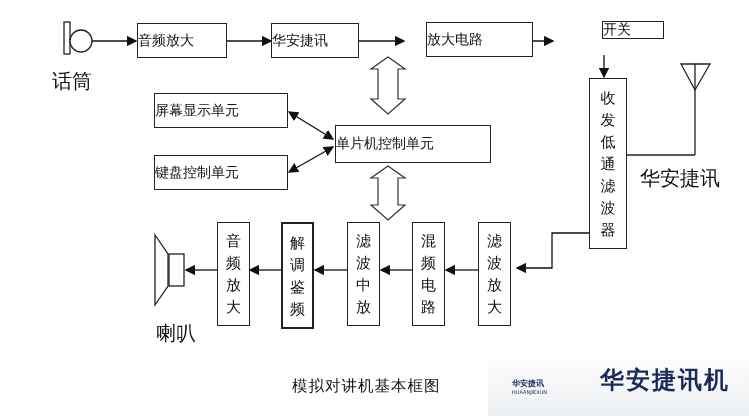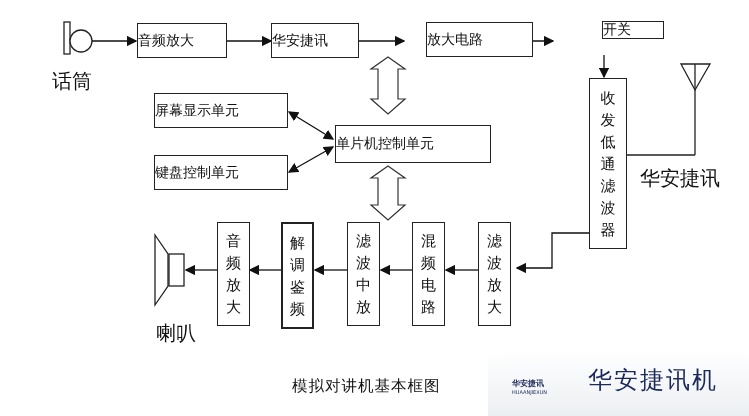--- a/index.html
+++ b/index.html
@@ -8,21 +8,21 @@
   .box { position:absolute; border:1.5px solid #222; background:#fff; box-sizing:border-box;
          display:flex; align-items:center; font-size:14px; color:#111; }
   .hbox { }
   .vbox { flex-direction:column; justify-content:center; font-size:15px; line-height:22px; }
   .vbox span { display:block; text-align:center; }
   .label { position:absolute; font-size:20px; color:#111; white-space:nowrap; }
   svg.wires { position:absolute; left:0; top:0; }
   .title { position:absolute; left:292px; top:376px; font-size:15.5px; font-family:"DejaVu Serif", serif; letter-spacing:1px; }
   .logo { position:absolute; left:488px; top:350px; width:261px; height:66px;
           background:linear-gradient(#ffffff, #eceff2); }
-  .logo-text { position:absolute; left:100px; top:14px; font-size:24px; font-weight:normal; color:#1c2a5a; letter-spacing:2px; white-space:nowrap; }
+  .logo-text { position:absolute; left:112px; top:14px; font-size:24px; font-weight:bold; color:#1c2a5a; letter-spacing:2px; white-space:nowrap; }
   .logo-sub { position:absolute; left:24px; top:28px; font-size:8px; font-weight:bold; color:#1c2a5a; }
   .logo-sub2 { position:absolute; left:24px; top:39px; font-size:5px; color:#1c2a5a; }
 </style>
 </head>
 <body>
 
 <svg class="wires" width="749" height="416">
   <defs>
     <marker id="ah" markerWidth="8" markerHeight="8" refX="7" refY="4" orient="auto">
       <path d="M0,0 L8,4 L0,8 Z" fill="#111"></path>

